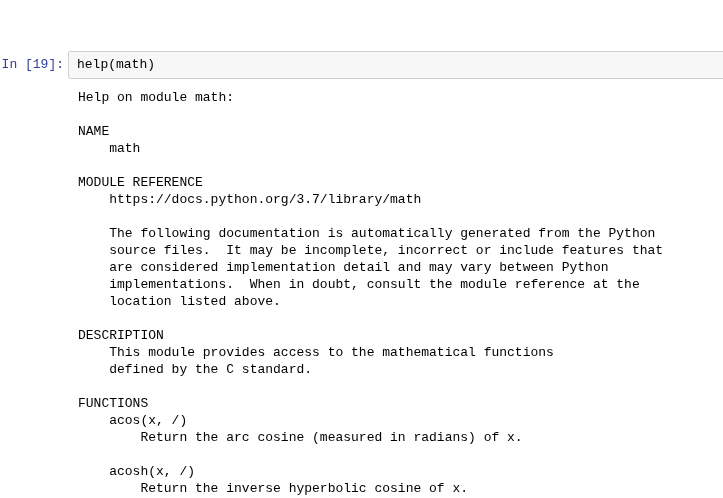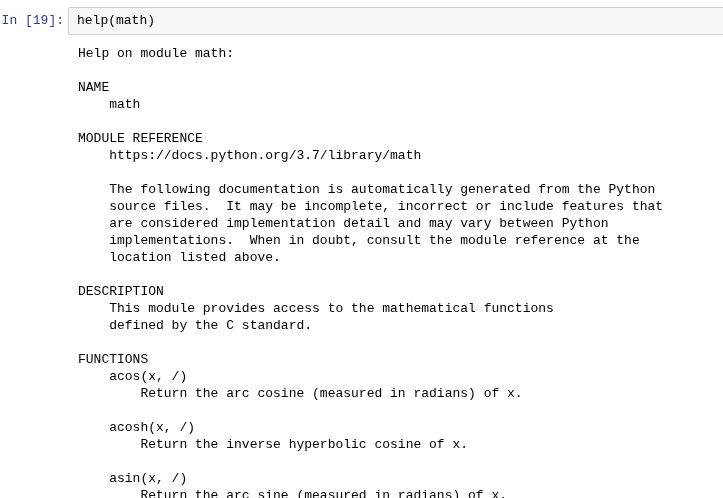--- a/index.html
+++ b/index.html
@@ -15,20 +15,21 @@
     width: 723px;
     height: 498px;
     font-family: "Liberation Mono", "DejaVu Sans Mono", monospace;
     font-size: 13px;
     color: var(--code-text, #000000);
   }
   .cell { width: 100%; }
   .input-row {
     display: flex;
     align-items: stretch;
+    margin-top: 44px;
   }
   .prompt-col {
     flex: 0 0 68px;
     width: 68px;
     box-sizing: border-box;
     text-align: right;
     padding-right: 4px;
   }
   .input-prompt {
     color: var(--prompt-text, #303F9F);

